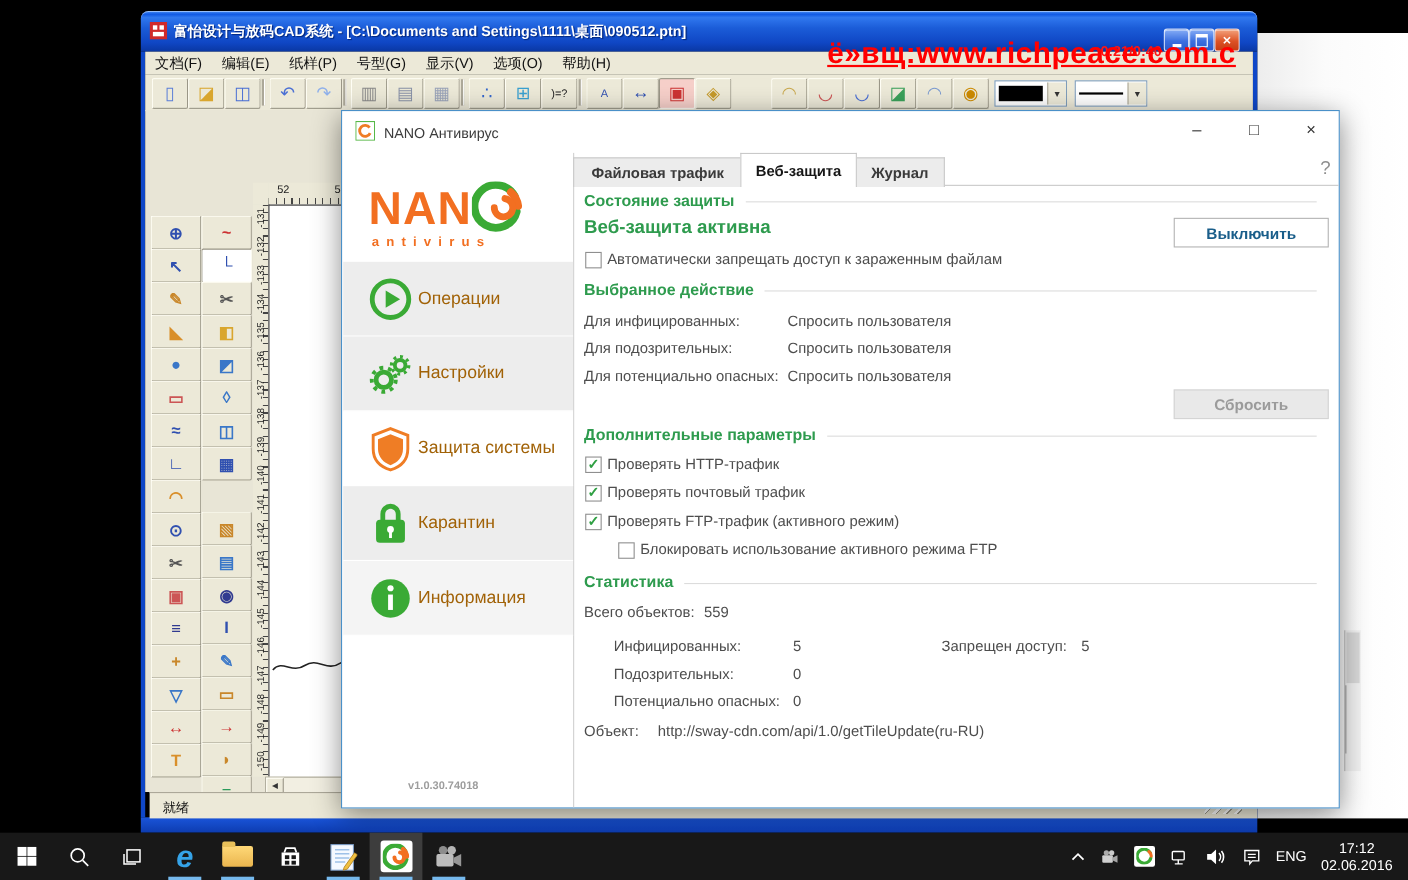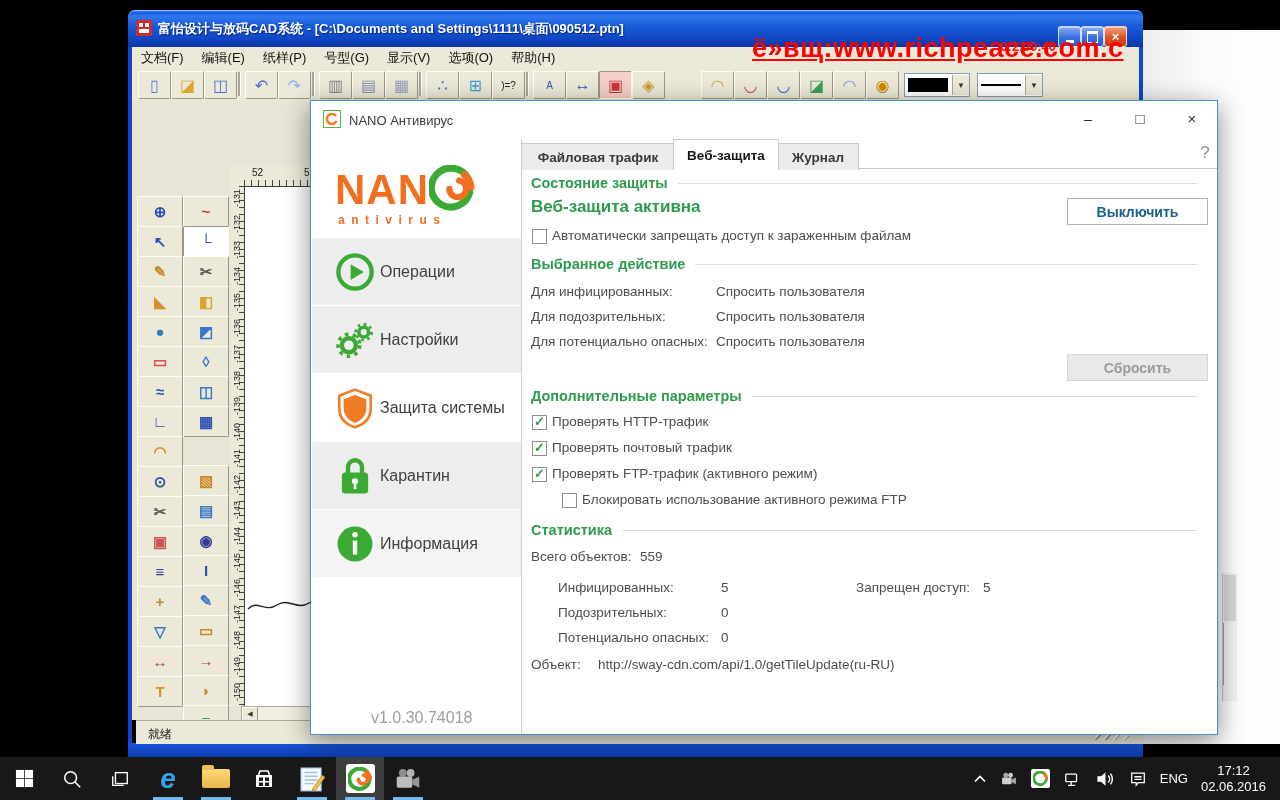--- a/index.html
+++ b/index.html
@@ -76,22 +76,22 @@
   .tabline{left:210px;top:67px;right:0;height:1px;background:#c9c9c9;}
   .tab{position:absolute;background:#ececec;border:1px solid #c9c9c9;border-bottom:none;display:flex;align-items:center;
     justify-content:center;font-size:13.5px;color:#3a3a3a;font-weight:bold;}
   .tab-active{background:#fff;color:#161616;z-index:2;}
   .nano-help{left:884px;top:42px;width:20px;height:20px;font-size:17px;color:#8f8f8f;text-align:center;}
   .logo-row{display:flex;align-items:flex-end;}
   .logo-txt{font-size:42px;font-weight:bold;color:#f26f21;letter-spacing:1px;line-height:42px;}
   .logo-sub{font-size:12px;color:#f26f21;letter-spacing:6.5px;margin-top:2px;margin-left:3px;font-weight:bold;}
   .side-item{position:absolute;left:1px;width:209px;height:67px;border-bottom:1px solid #fff;display:flex;align-items:center;}
   .side-icon{position:absolute;left:22px;width:42px;height:42px;}
-  .side-label{position:absolute;left:68px;font-size:16px;color:#404040;}
-  .version{left:60px;top:608px;font-size:16px;font-weight:normal;color:#9d9d9d;}
+  .side-label{position:absolute;left:68px;font-size:16px;color:#a16207;}
+  .version{left:60px;top:608px;font-size:10px;font-weight:bold;color:#9d9d9d;}
   .sec{position:absolute;display:flex;align-items:center;gap:10px;color:#2e9b4e;font-weight:bold;font-size:14.5px;width:676px;}
   .sec .rule{flex:1;height:1px;background:#dcdcdc;margin-right:10px;}
   .state-line{left:220px;top:96px;font-size:17px;font-weight:bold;color:#2e9b4e;}
   .nbtn{position:absolute;width:139px;height:25px;background:#fff;border:1px solid #b3b3b3;display:flex;align-items:center;
     justify-content:center;font-size:14px;font-weight:bold;color:#1a5e8a;}
   .nbtn-disabled{background:#e9e9e9;border-color:#d4d4d4;color:#9b9b9b;}
   .cb{position:absolute;width:13px;height:13px;background:#fff;border:1px solid #8f8f8f;display:flex;align-items:center;justify-content:center;}
   .cb .ck{color:#2fa043;font-size:13px;font-weight:bold;margin-top:-2px;}
   .lbl{position:absolute;font-size:13.5px;color:#4d4d4d;white-space:nowrap;}
 

